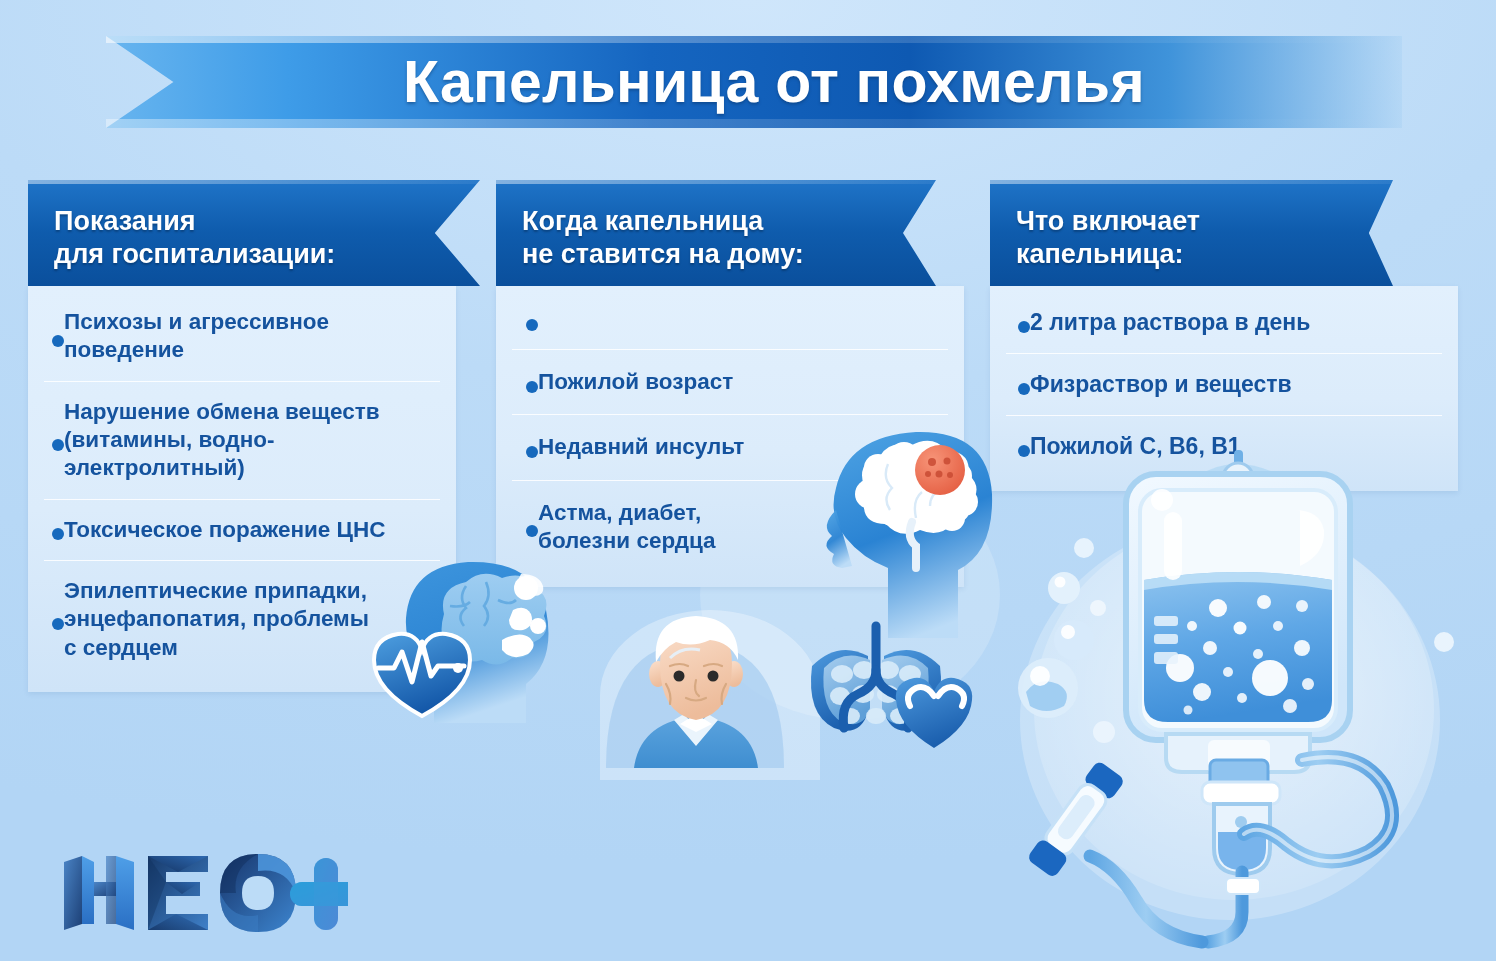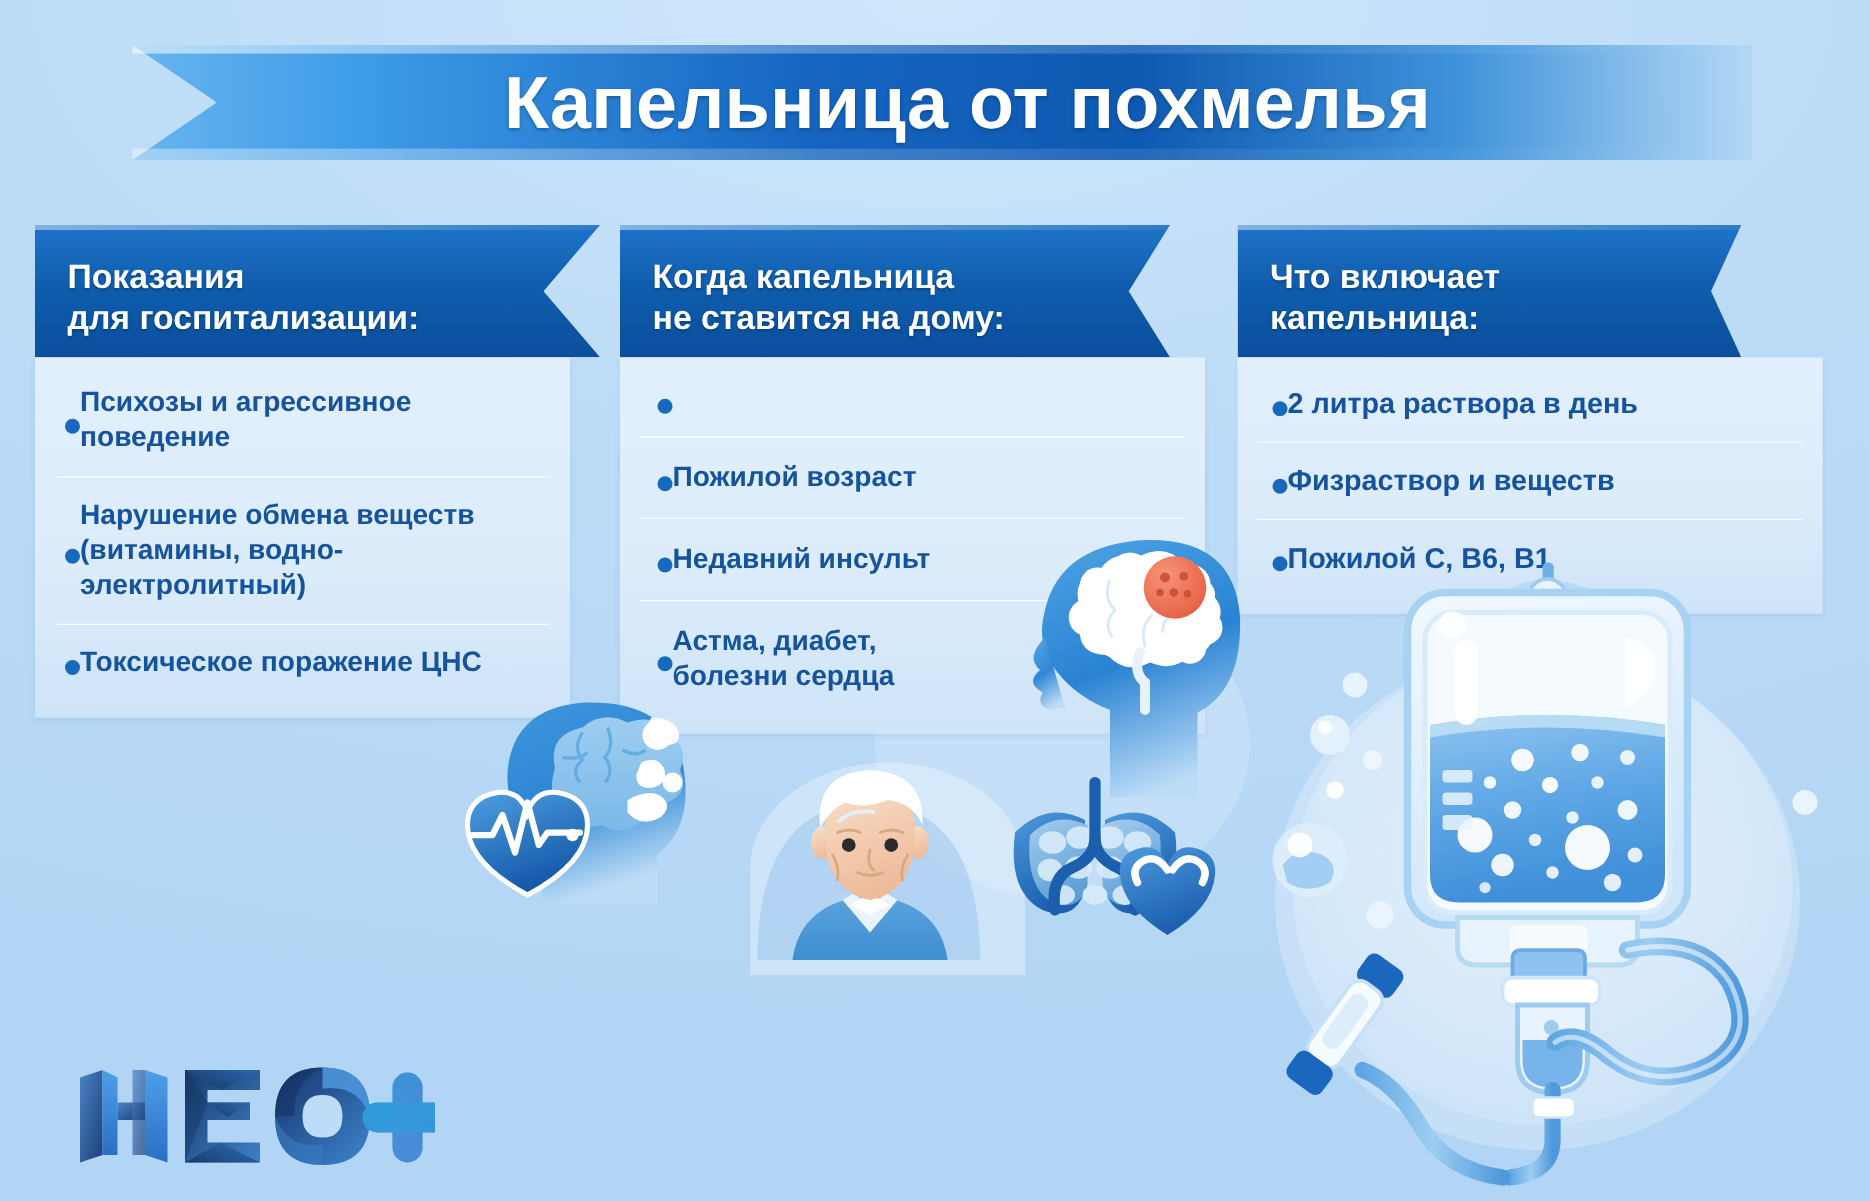--- a/index.html
+++ b/index.html
@@ -143,20 +143,26 @@
 поведение</span>
         </li>
         <li>
           <span class="dot"></span>
           <span class="txt">Нарушение обмена веществ
 (витамины, водно-электролитный)</span>
         </li>
         <li>
           <span class="dot"></span>
           <span class="txt">Токсическое поражение ЦНС</span>
+        </li>
+        <li>
+          <span class="dot"></span>
+          <span class="txt">Эпилептические припадки,
+энцефапопатия, проблемы
+с сердцем</span>
         </li>
       </ul>
     </div>
   </div>
 
   <div class="col c2">
     <div class="hdr">
       <span class="gloss"></span>
       <span style="white-space:pre-line;">Когда капельница
 не ставится на дому:</span>

